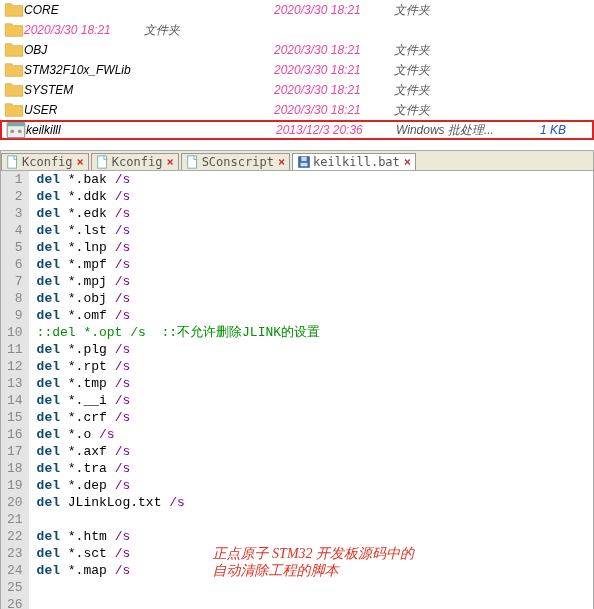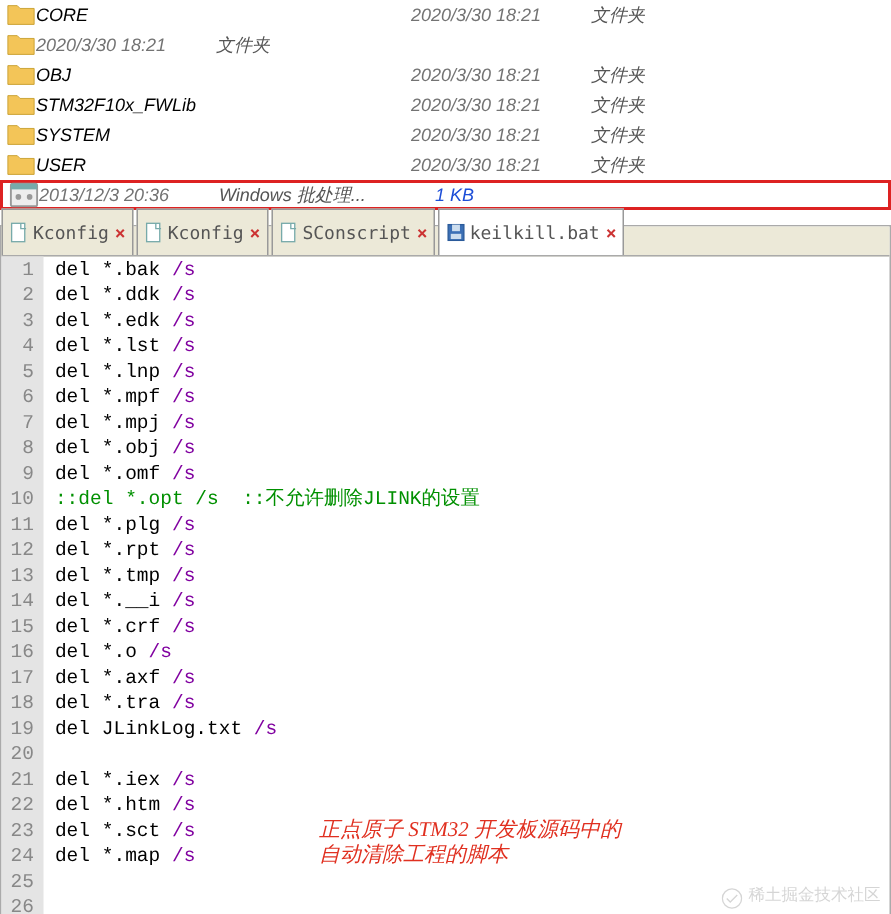--- a/index.html
+++ b/index.html
@@ -2,36 +2,36 @@
 <html><head>
 <meta charset="utf-8">
 <style>
   * { margin: 0; padding: 0; box-sizing: border-box; }
   body { font-family: "Microsoft YaHei", Tahoma, sans-serif; font-size: 12px; background: #fff; width: 594px; }
   .file-list { width: 100%; }
   .file-row { display: flex; align-items: center; height: 20px; padding: 0 4px; font-style: italic; }
   .file-row.highlight { border: 2px solid #d22; }
   .icon-cell { width: 20px; display: flex; justify-content: center; }
   .name-cell { flex: 0 0 250px; }
-  .date-cell { flex: 0 0 120px; color: #737373; }
+  .date-cell { flex: 0 0 120px; color: #ec4899; }
   .type-cell { flex: 0 0 120px; color: #555; }
   .size-cell { flex: 0 0 50px; text-align: right; color: #1d4ed8; }
   .editor { margin-top: 10px; border: 1px solid #aaa; }
   .tabs { display: flex; background: #ece9d8; border-bottom: 1px solid #aaa; height: 20px; align-items: flex-end; }
-  .tab { display: flex; align-items: center; padding: 15px 4px; border: 1px solid #999; border-bottom: none; background: #ece9d8; margin-right: 2px; font-family: "SimSun", monospace; font-size: 12px; color: #555; height: 17px; }
+  .tab { display: flex; align-items: center; padding: 1px 4px; border: 1px solid #999; border-bottom: none; background: #ece9d8; margin-right: 2px; font-family: "SimSun", monospace; font-size: 12px; color: #555; height: 17px; }
   .tab.active { background: #ffffff; }
   .tab-close { margin-left: 4px; color: #c33; font-weight: bold; cursor: pointer; }
   .tab-icon { width: 14px; height: 14px; margin-right: 2px; }
   .code-area { font-family: Consolas, "Courier New", monospace; font-size: 13px; line-height: 17px; display: flex; }
   .gutter { background: #e4e4e4; color: #888; text-align: right; padding: 0 6px; user-select: none; }
   .gutter div { height: 17px; }
   .code { position: relative; flex: 1; padding-left: 8px; }
   .code-line { height: 17px; white-space: pre; }
   .code-line.hl { background: #e8e8ff; }
-  .kw { color: #000000; }
+  .kw { color: #0c4a6e; font-weight: bold; }
   .op { color: #8000a0; }
   .comment { color: #009000; }
   .annot { position: absolute; color: #e03020; font-family: "Microsoft YaHei"; font-size: 14px; }
   .wm { position: absolute; right: 6px; bottom: 6px; opacity: .35; font-size: 11px; color: #888; display: flex; align-items: center; gap: 4px; }
   .wm svg { width: 14px; height: 14px; }
 </style>
 </head>
 <body>
 
 <div class="file-list" id="file-list">
@@ -102,20 +102,21 @@
     </div>
     <div class="file-row highlight">
       <span class="icon-cell">
         <svg viewBox="0 0 16 16">
           <rect x="1" y="2" width="14" height="12" rx="1" fill="#eee" stroke="#999"></rect>
           <rect x="1" y="2" width="14" height="3" fill="#7aa"></rect>
           <circle cx="5" cy="9" r="1.5" fill="#999"></circle>
           <circle cx="11" cy="9" r="1.5" fill="#999"></circle>
         </svg>
       </span>
+      <span class="name-cell">keilkilll</span>
       <span class="date-cell">2013/12/3 20:36</span>
       <span class="type-cell">Windows 批处理...</span>
       <span class="size-cell">1 KB</span>
     </div>
   </div>
 
 <div class="editor">
   <div class="tabs" id="tabs">
       <div class="tab">
         <svg class="tab-icon" viewBox="0 0 16 16">
@@ -192,32 +193,25 @@
         <div class="code-line"><span class="kw">del</span> *.omf <span class="op">/s</span></div>
         <div class="code-line"><span class="comment">::del *.opt /s  ::不允许删除JLINK的设置</span></div>
         <div class="code-line"><span class="kw">del</span> *.plg <span class="op">/s</span></div>
         <div class="code-line"><span class="kw">del</span> *.rpt <span class="op">/s</span></div>
         <div class="code-line"><span class="kw">del</span> *.tmp <span class="op">/s</span></div>
         <div class="code-line"><span class="kw">del</span> *.__i <span class="op">/s</span></div>
         <div class="code-line"><span class="kw">del</span> *.crf <span class="op">/s</span></div>
         <div class="code-line"><span class="kw">del</span> *.o <span class="op">/s</span></div>
         <div class="code-line"><span class="kw">del</span> *.axf <span class="op">/s</span></div>
         <div class="code-line"><span class="kw">del</span> *.tra <span class="op">/s</span></div>
+        <div class="code-line"><span class="kw">del</span> *.dep <span class="op">/s</span></div>
         <div class="code-line"><span class="kw">del</span> JLinkLog.txt <span class="op">/s</span></div>
         <div class="code-line">&nbsp;</div>
-        <div class="code-line"><span class="kw">del</span> *.iex <span class="op">/s</span></div>
         <div class="code-line"><span class="kw">del</span> *.htm <span class="op">/s</span></div>
         <div class="code-line"><span class="kw">del</span> *.sct <span class="op">/s</span></div>
         <div class="code-line"><span class="kw">del</span> *.map <span class="op">/s</span></div>
         <div class="annot" style="left:184px; top:374px;font-style:italic;">
         <div>正点原子 STM32 开发板源码中的</div>
         <div>自动清除工程的脚本</div>
       </div>
-      <div class="wm">
-        <svg viewBox="0 0 24 24">
-            <circle cx="12" cy="12" r="11" fill="none" stroke="#888" stroke-width="1.5"></circle>
-            <path d="M6 12l4 4 8-8" fill="none" stroke="#888" stroke-width="1.5"></path>
-          </svg>
-        <span>稀土掘金技术社区</span>
-      </div>
     </div>
   </div>
 </div>
 
 </body></html>

